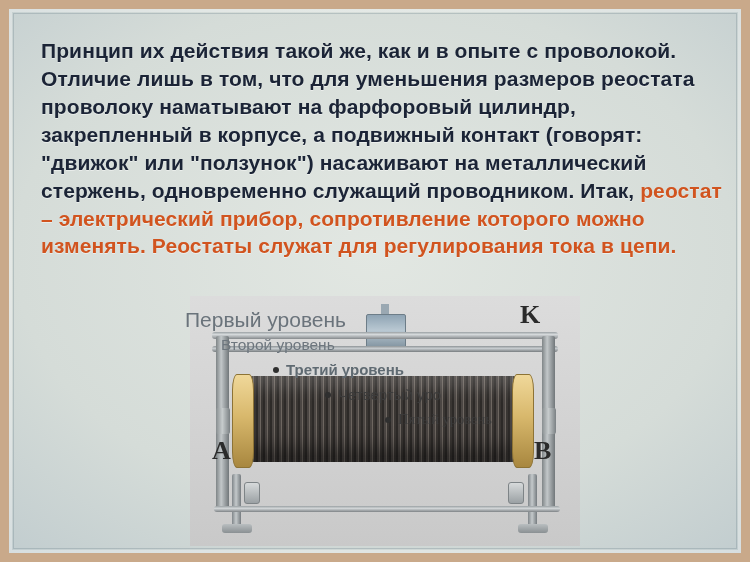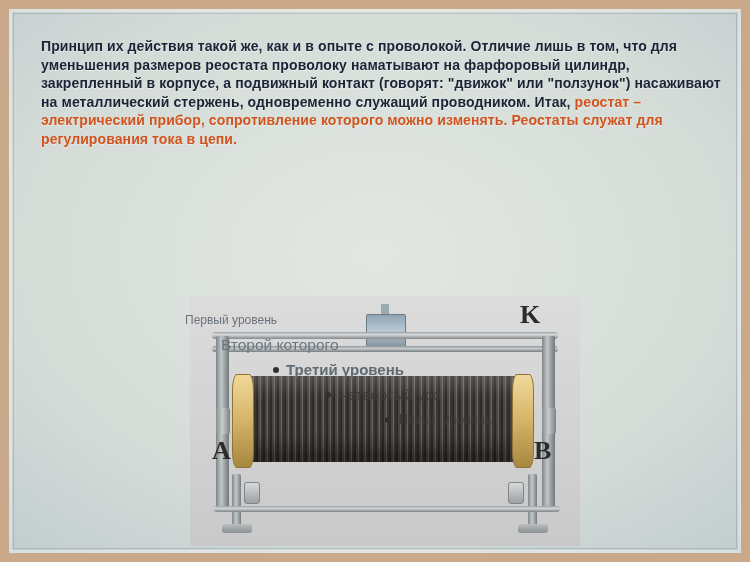--- a/index.html
+++ b/index.html
@@ -35,21 +35,21 @@
     inset: 4px;
     border: 1px solid rgba(120,140,150,0.35);
     pointer-events: none;
   }
 
   .body-text {
     position: absolute;
     left: 32px;
     top: 28px;
     width: 690px;
-    font-size: 14px;
+    font-size: 21px;
     line-height: 1.33;
     color: #1b2436;
     font-weight: 600;
     letter-spacing: 0.1px;
     text-shadow: 0 1px 0 rgba(255,255,255,0.45);
   }
   .body-text .hl {
     color: #d1541f;
   }
 
@@ -199,21 +199,21 @@
     white-space: nowrap;
   }
   .outline-row .bullet {
     display: inline-block;
     width: 6px;
     height: 6px;
     border-radius: 50%;
     background: #2f2f2f;
     flex: 0 0 auto;
   }
-  .lvl-1 { padding-left: 0px;  font-size: 12px; color: #6a737b; }
+  .lvl-1 { padding-left: 0px;  font-size: 21px; color: #6a737b; }
   .lvl-2 { padding-left: 36px; font-size: 15.5px; color: #6d767e; }
   .lvl-3 { padding-left: 88px; font-size: 15px; color: #5f6a72; font-weight: bold; }
   .lvl-4 { padding-left: 140px; font-size: 15px; color: #3c3c3c; }
   .lvl-5 { padding-left: 200px; font-size: 14.5px; color: #3c3c3c; font-family: Liberation Serif, serif; }
 </style>
 </head>
 <body>
 
 <div class="slide">
   <div class="slide-inner-frame"></div>
@@ -251,21 +251,21 @@
     <div class="pic-label lab-a">A</div>
     <div class="pic-label lab-b">B</div>
     <div class="pic-label lab-k">K</div>
   </div>
 
   <div class="outline">
     <div class="outline-row lvl-1">
       <span>Первый уровень</span>
     </div>
     <div class="outline-row lvl-2">
-      <span>Второй которого</span>
+      <span>Второй уровень</span>
     </div>
     <div class="outline-row lvl-3">
       <span class="bullet"></span>
       <span>Третий уровень</span>
     </div>
     <div class="outline-row lvl-4">
       <span class="bullet"></span>
       <span>Четвертый уро</span>
     </div>
     <div class="outline-row lvl-5">

